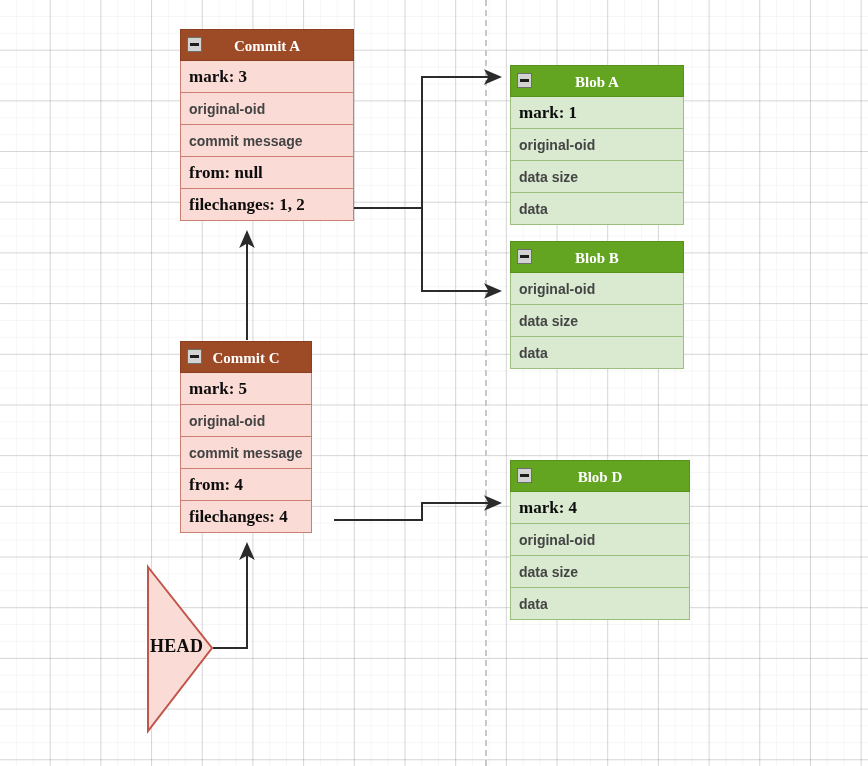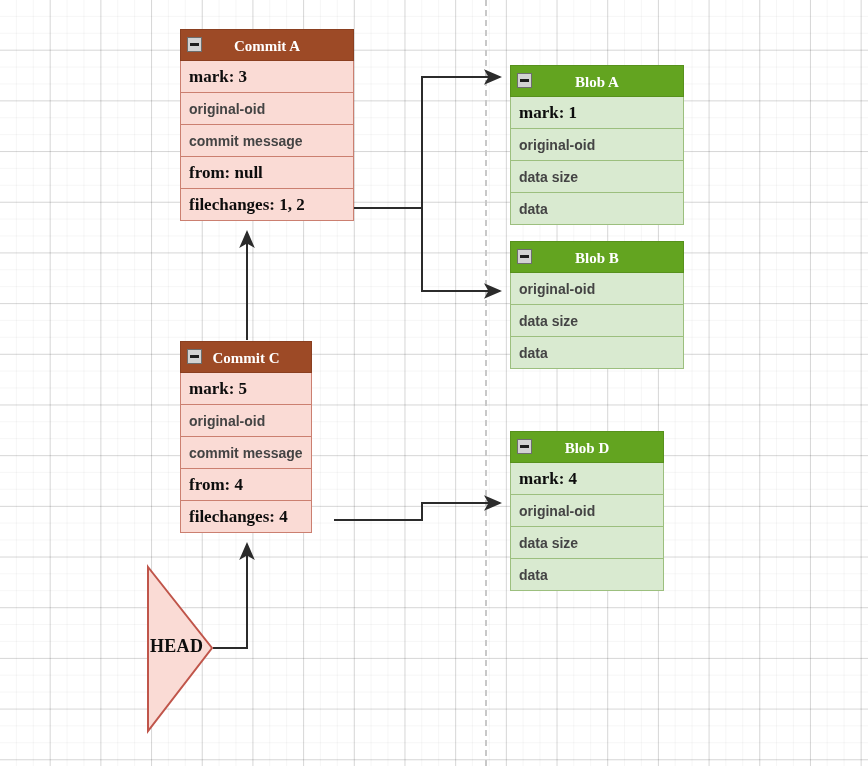--- a/index.html
+++ b/index.html
@@ -217,21 +217,21 @@
   <div class="entity blob" style="left:510px; top:241px; width:174px;">
     <div class="entity-header">
       <span class="collapse-icon"></span>
       <span>Blob B</span>
     </div>
     <div class="entity-row placeholder">original-oid</div>
     <div class="entity-row placeholder">data size</div>
     <div class="entity-row placeholder">data</div>
   </div>
 
-  <div class="entity blob" style="left:510px; top:431px; width:154px;">
+  <div class="entity blob" style="left:510px; top:460px; width:180px;">
     <div class="entity-header">
       <span class="collapse-icon"></span>
       <span>Blob D</span>
     </div>
     <div class="entity-row key">mark: 4</div>
     <div class="entity-row placeholder">original-oid</div>
     <div class="entity-row placeholder">data size</div>
     <div class="entity-row placeholder">data</div>
   </div>
 

